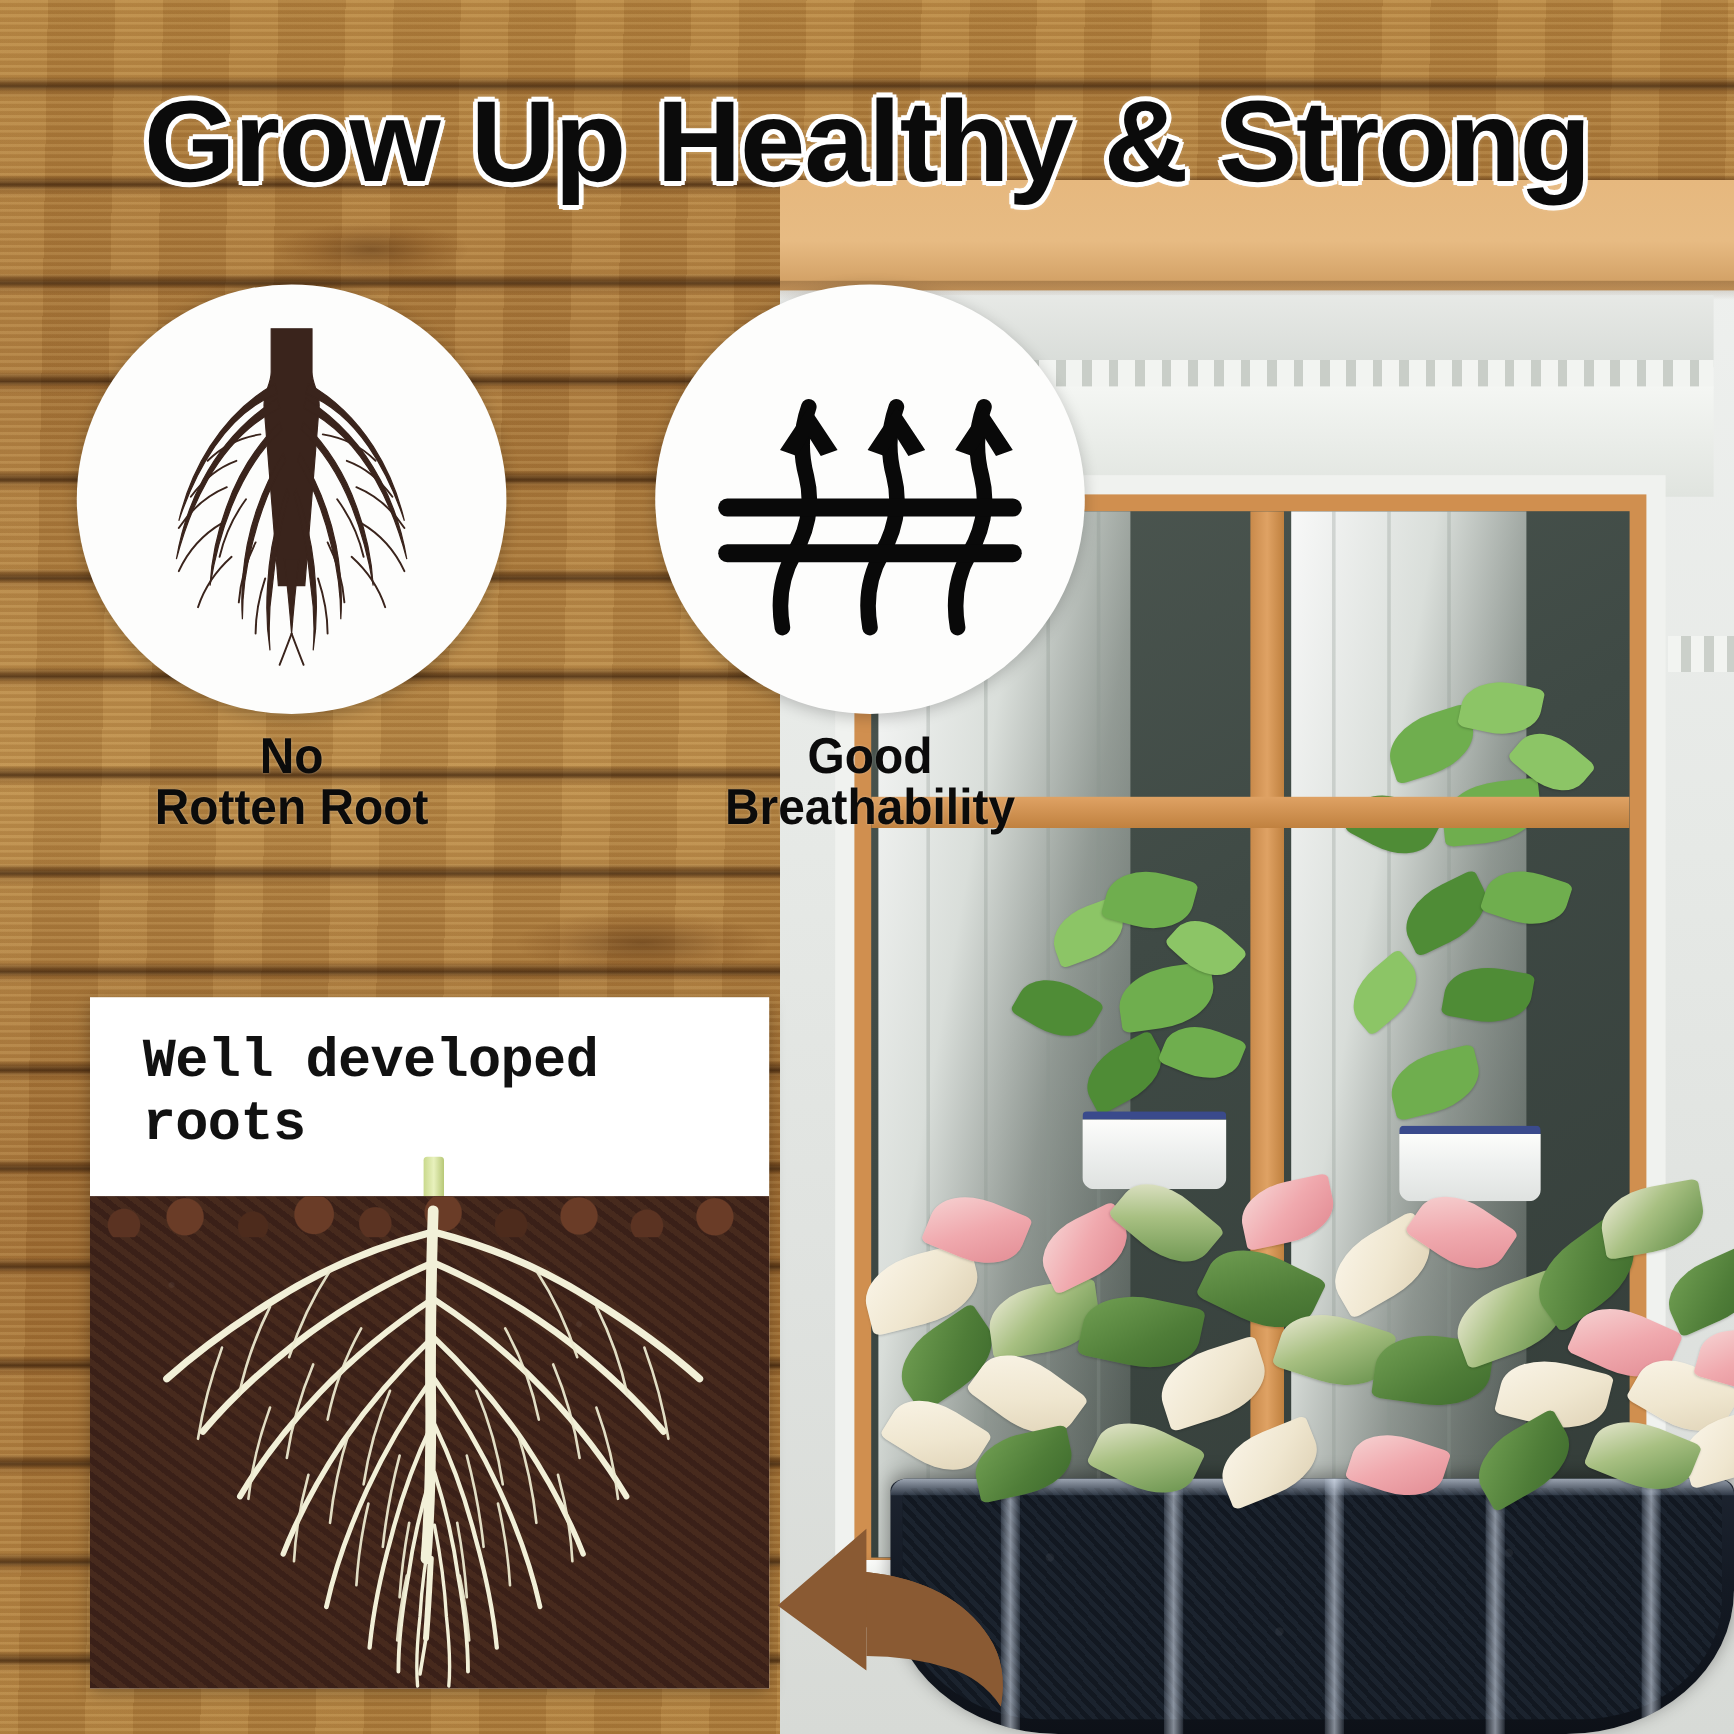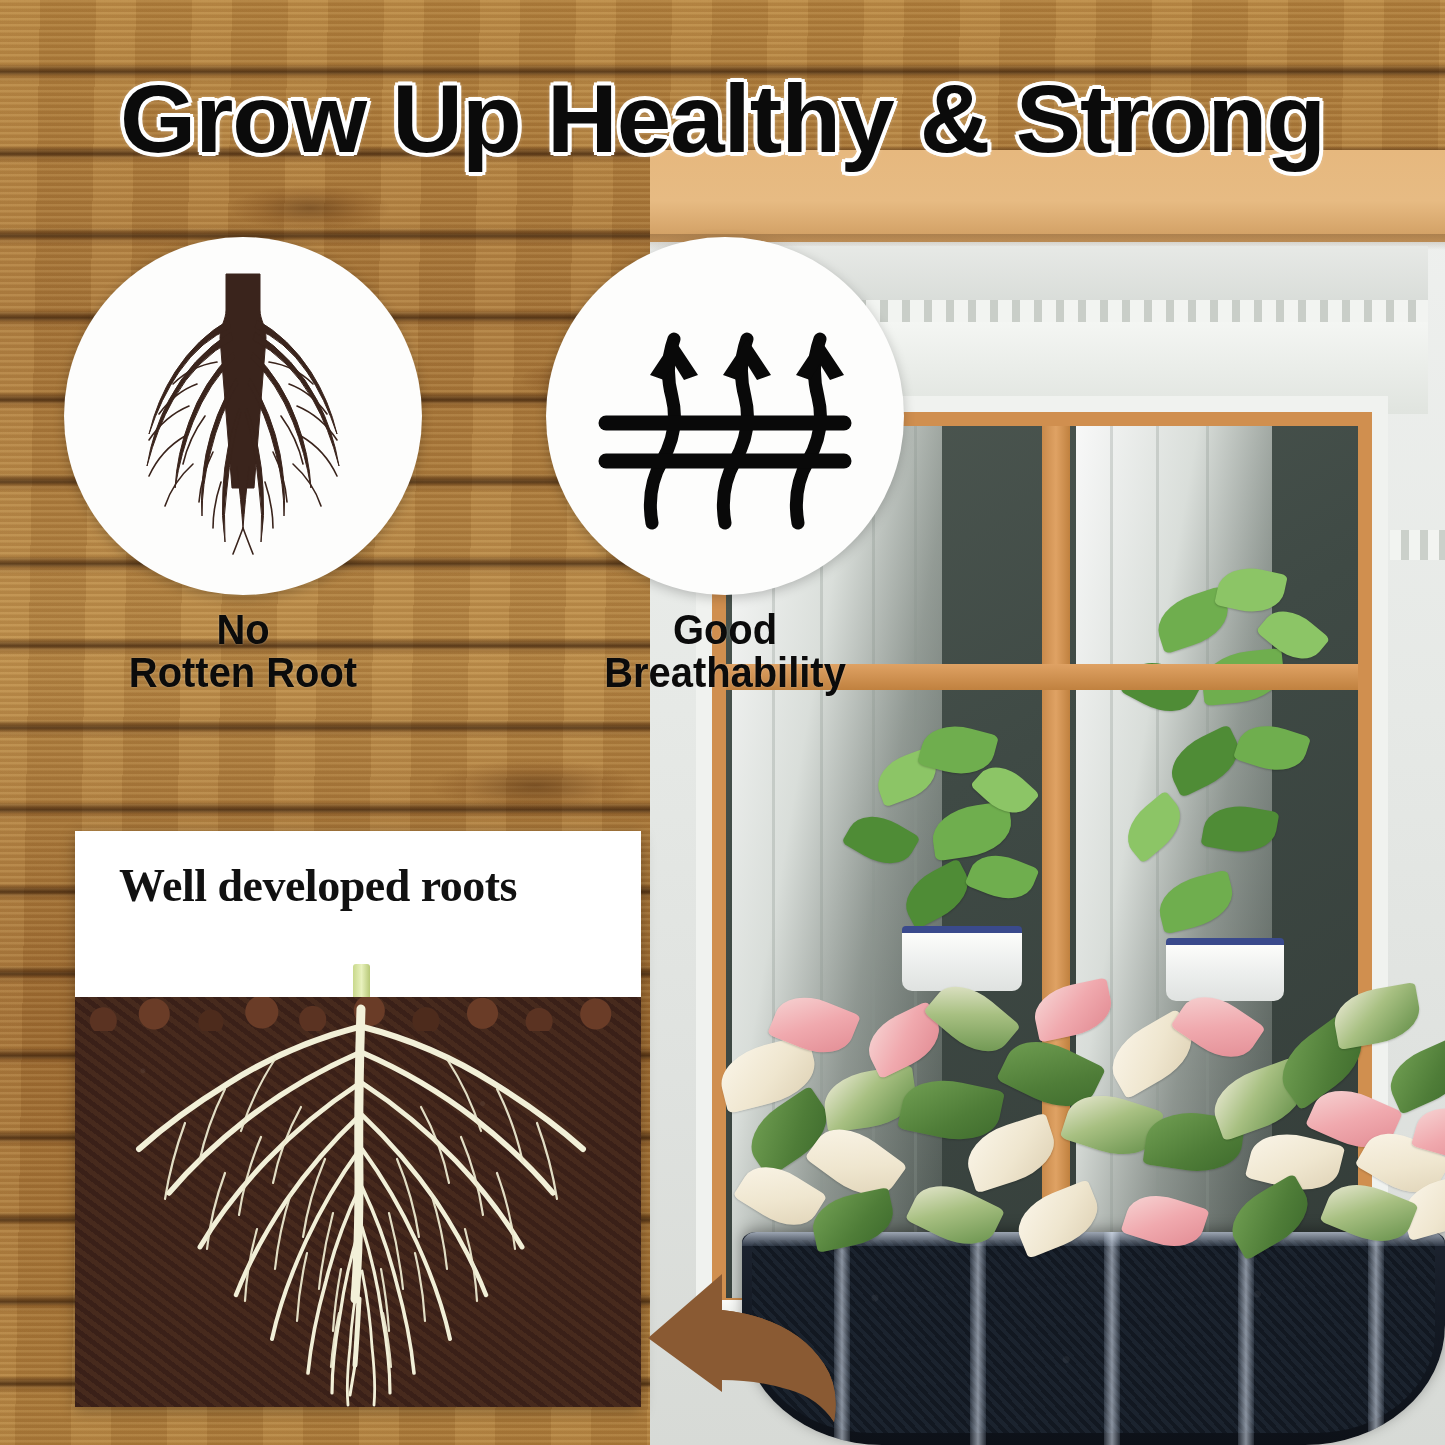--- a/index.html
+++ b/index.html
@@ -178,21 +178,21 @@
 
   
   .inset{
     position:absolute;left:75px;top:831px;width:566px;height:576px;
     background:#ffffff;overflow:hidden;
     box-shadow:0 4px 14px rgba(0,0,0,.28);
   }
   .inset-title{
     position:absolute;left:44px;top:28px;
     font-size:46px;font-weight:700;color:#111;letter-spacing:-.5px;
-    font-family:Liberation Serif, serif;
+    font-family:Liberation Mono, monospace;
   }
   .soil{
     position:absolute;left:0;top:166px;width:566px;height:410px;
     background:
       radial-gradient(circle at 12% 18%,rgba(255,255,255,.05) 0 2px,transparent 3px),
       radial-gradient(circle at 38% 46%,rgba(255,255,255,.05) 0 2px,transparent 3px),
       radial-gradient(circle at 72% 26%,rgba(255,255,255,.05) 0 2px,transparent 3px),
       radial-gradient(circle at 58% 78%,rgba(255,255,255,.04) 0 2px,transparent 3px),
       repeating-linear-gradient(37deg,#3a2018 0 5px,#472a1d 5px 10px),
       repeating-linear-gradient(-41deg,rgba(90,52,33,.55) 0 7px,rgba(46,26,18,.55) 7px 14px),

